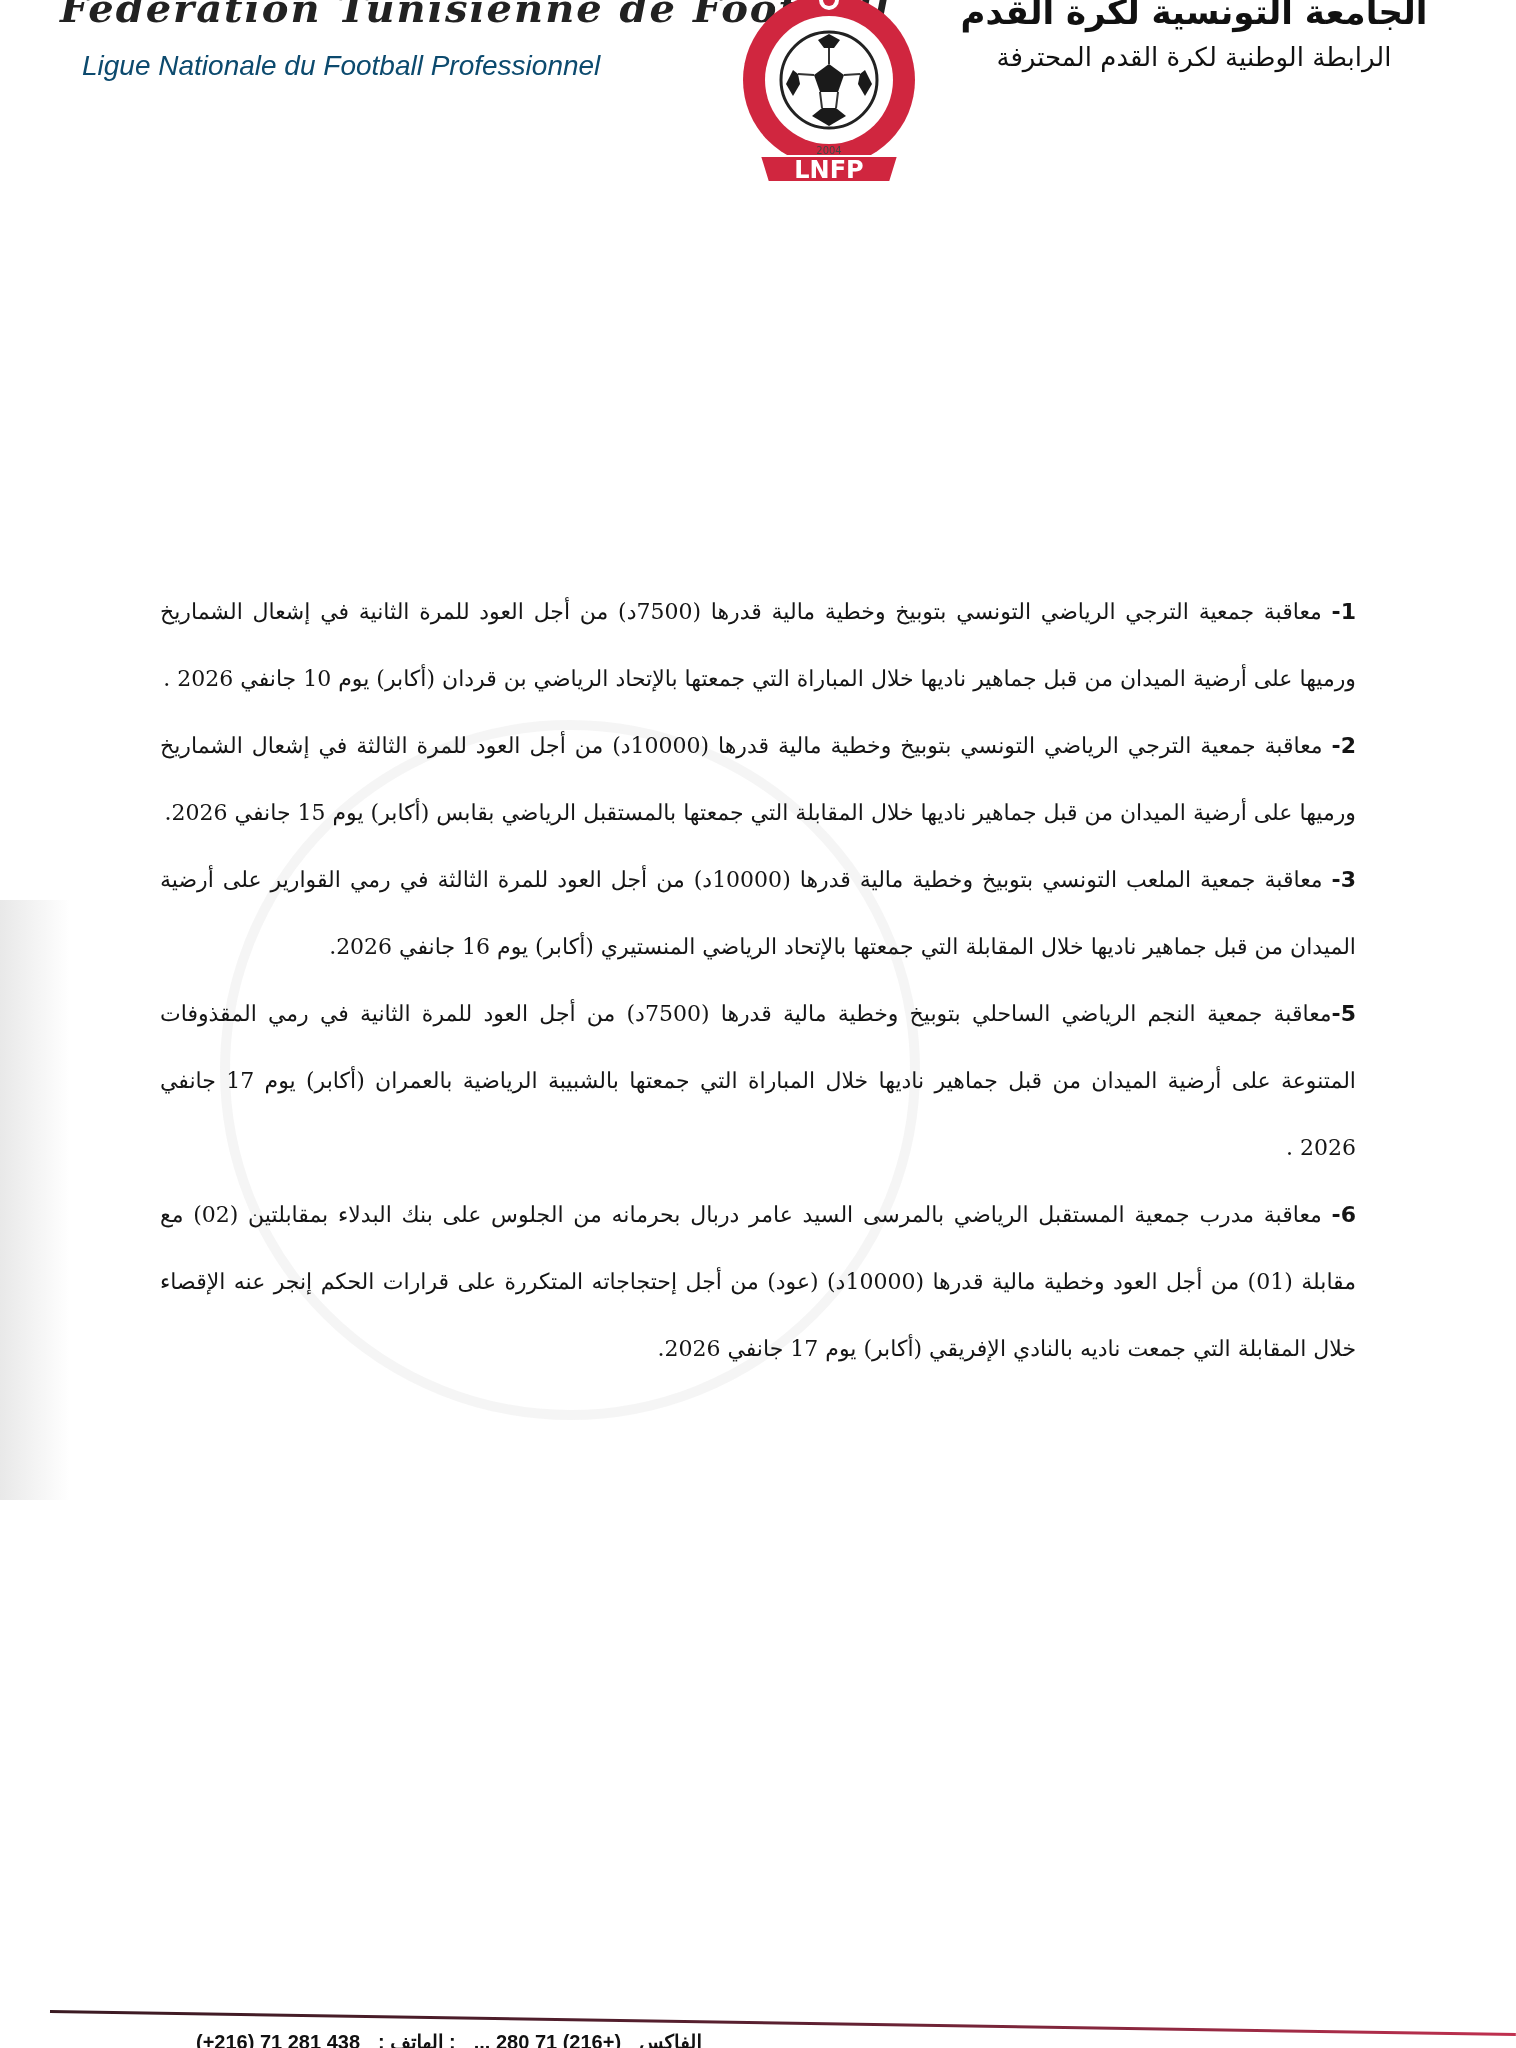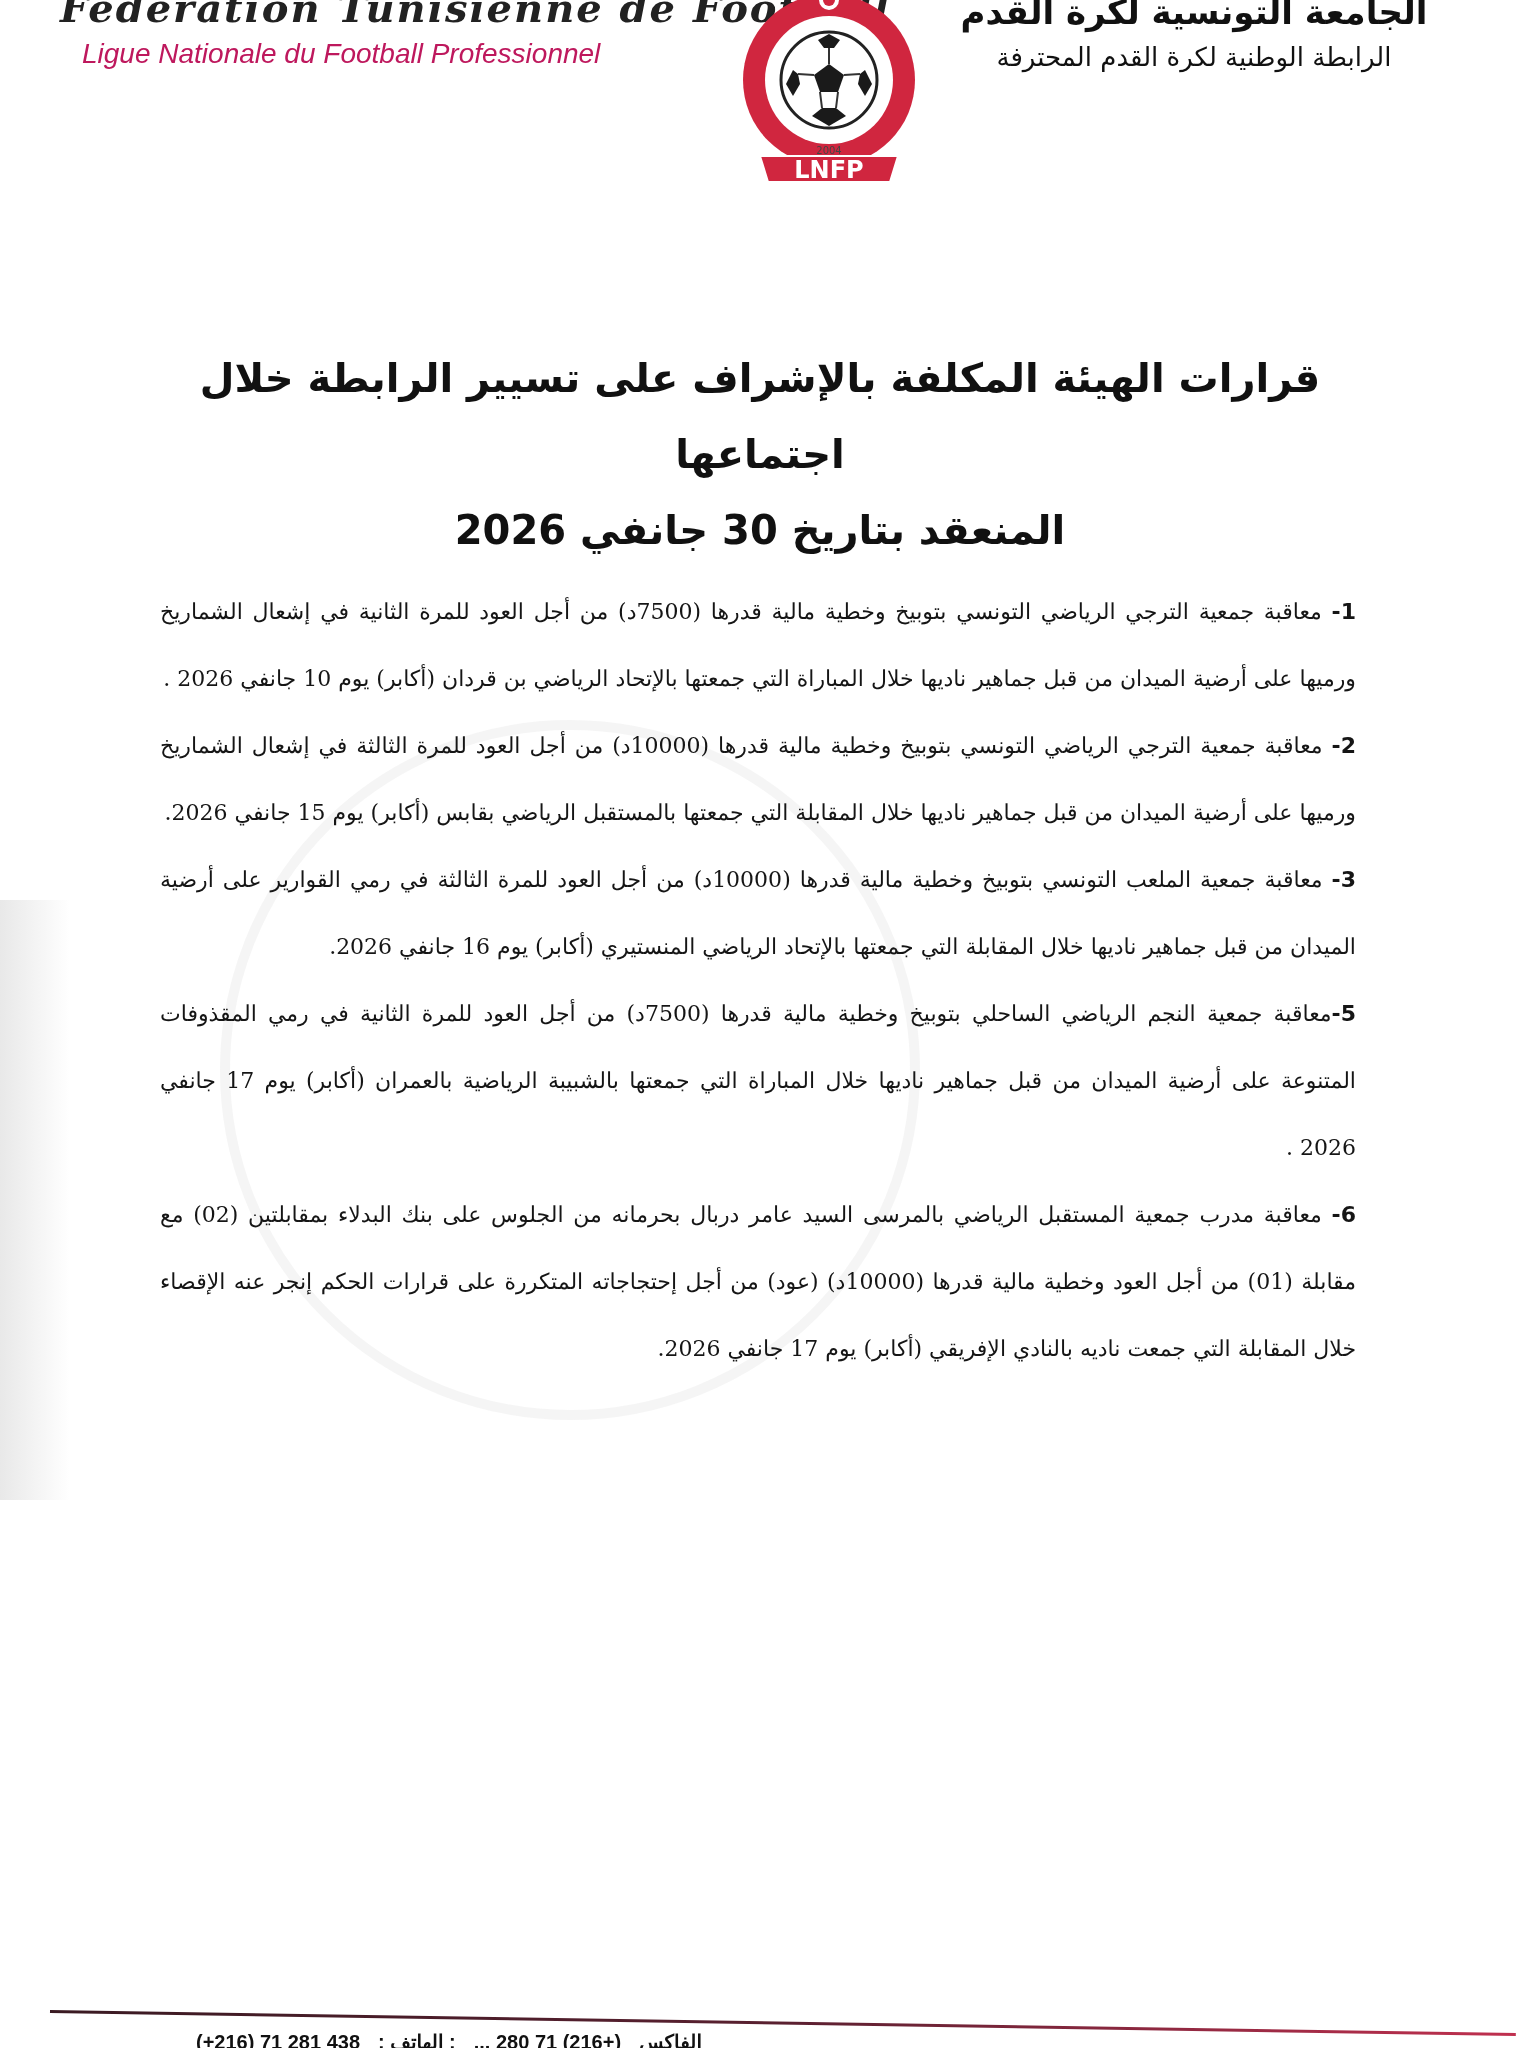--- a/index.html
+++ b/index.html
@@ -16,21 +16,21 @@
     }
     .hdr-fr {
       position: absolute; left: 60px; top: -14px; width: 640px;
     }
     .hdr-fr-main {
       font-family: "DejaVu Serif", serif; font-style: italic; font-weight: bold;
       font-size: 40px; color: #222; letter-spacing: 2px; line-height: 44px; white-space: nowrap;
     }
     .hdr-fr-sub {
       font-family: "Liberation Sans", sans-serif; font-style: italic;
-      font-size: 28px; color: #be185d; margin-top: 8px; margin-left: 22px; white-space: nowrap;
+      font-size: 28px; color: #0c4a6e; margin-top: 20px; margin-left: 22px; white-space: nowrap;
     }
     .logo {
       position: absolute; left: 722px; top: -12px; width: 214px; height: 198px;
     }
     .hdr-ar {
       position: absolute; right: 42px; top: -10px; width: 560px; direction: rtl; text-align: center;
     }
     .hdr-ar-main {
       font-family: "DejaVu Sans", sans-serif; font-weight: bold; font-size: 34px; color: #111;
       line-height: 44px; white-space: nowrap; letter-spacing: 1px;
@@ -98,24 +98,20 @@
       <circle cx="107" cy="12" r="10" fill="#ffffff"></circle>
       <circle cx="107" cy="12" r="6" fill="#d0263f"></circle>
     </svg>
   </div>
 
   <div class="hdr-ar">
     <div class="hdr-ar-main">الجامعة التونسية لكرة القدم</div>
     <div class="hdr-ar-sub">الرابطة الوطنية لكرة القدم المحترفة</div>
   </div>
 
-  <div class="title">
-    <div>قرارات الهيئة المكلفة بالإشراف على تسيير الرابطة خلال اجتماعها</div>
-    <div>المنعقد بتاريخ 30 جانفي 2026</div>
-  </div>
 
   <div class="body-text">
     <p class="item"><span class="item-num">1-</span><span> معاقبة جمعية الترجي الرياضي التونسي بتوبيخ وخطية مالية قدرها (7500د) من أجل العود للمرة الثانية في إشعال الشماريخ ورميها على أرضية الميدان من قبل جماهير ناديها خلال المباراة التي جمعتها بالإتحاد الرياضي بن قردان (أكابر) يوم 10 جانفي 2026 .</span></p>
     <p class="item"><span class="item-num">2-</span><span> معاقبة جمعية الترجي الرياضي التونسي بتوبيخ وخطية مالية قدرها (10000د) من أجل العود للمرة الثالثة في إشعال الشماريخ ورميها على أرضية الميدان من قبل جماهير ناديها خلال المقابلة التي جمعتها بالمستقبل الرياضي بقابس (أكابر) يوم 15 جانفي 2026.</span></p>
     <p class="item"><span class="item-num">3-</span><span> معاقبة جمعية الملعب التونسي بتوبيخ وخطية مالية قدرها (10000د) من أجل العود للمرة الثالثة في رمي القوارير على أرضية الميدان من قبل جماهير ناديها خلال المقابلة التي جمعتها بالإتحاد الرياضي المنستيري (أكابر) يوم 16 جانفي 2026.</span></p>
     <p class="item"><span class="item-num">5-</span><span>معاقبة جمعية النجم الرياضي الساحلي بتوبيخ وخطية مالية قدرها (7500د) من أجل العود للمرة الثانية في رمي المقذوفات المتنوعة على أرضية الميدان من قبل جماهير ناديها خلال المباراة التي جمعتها بالشبيبة الرياضية بالعمران (أكابر) يوم 17 جانفي 2026 .</span></p>
     <p class="item"><span class="item-num">6-</span><span> معاقبة مدرب جمعية المستقبل الرياضي بالمرسى السيد عامر دربال بحرمانه من الجلوس على بنك البدلاء بمقابلتين (02) مع مقابلة (01) من أجل العود وخطية مالية قدرها (10000د) (عود) من أجل إحتجاجاته المتكررة على قرارات الحكم إنجر عنه الإقصاء خلال المقابلة التي جمعت ناديه بالنادي الإفريقي (أكابر) يوم 17 جانفي 2026.</span></p>
   </div>
 
   <div class="footer-line"></div>

